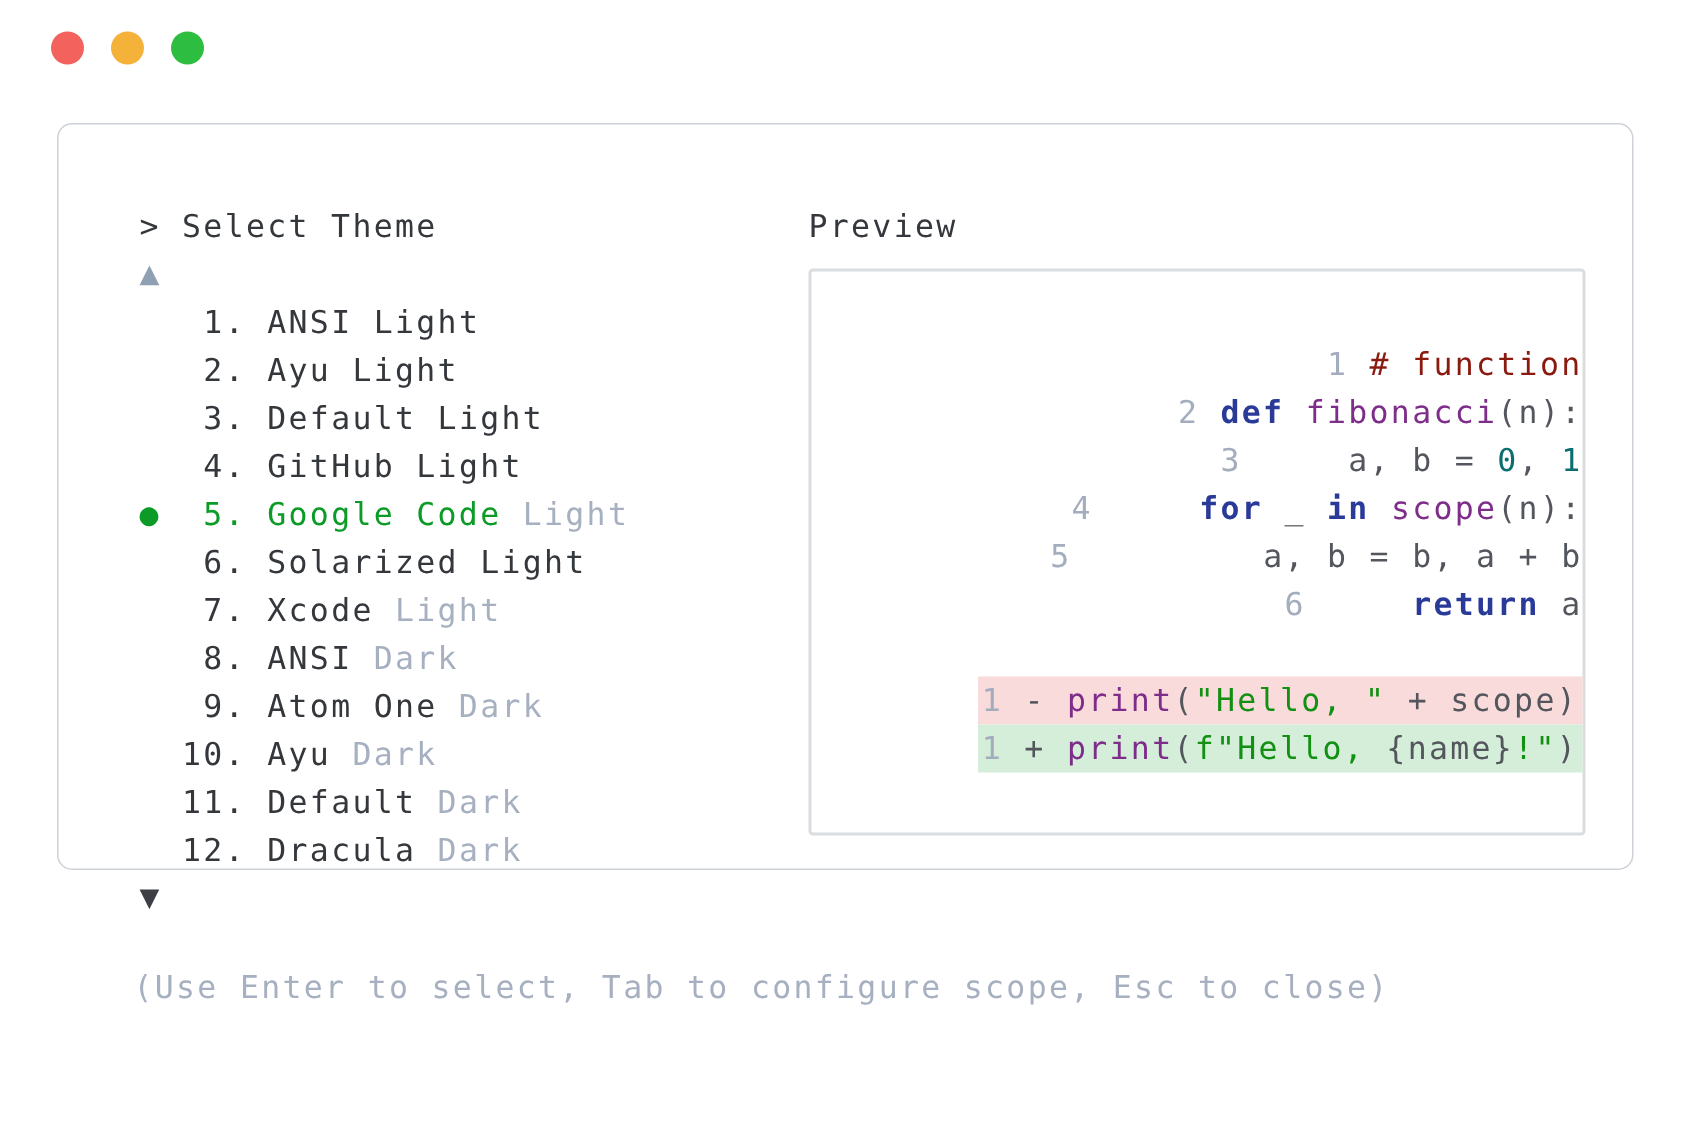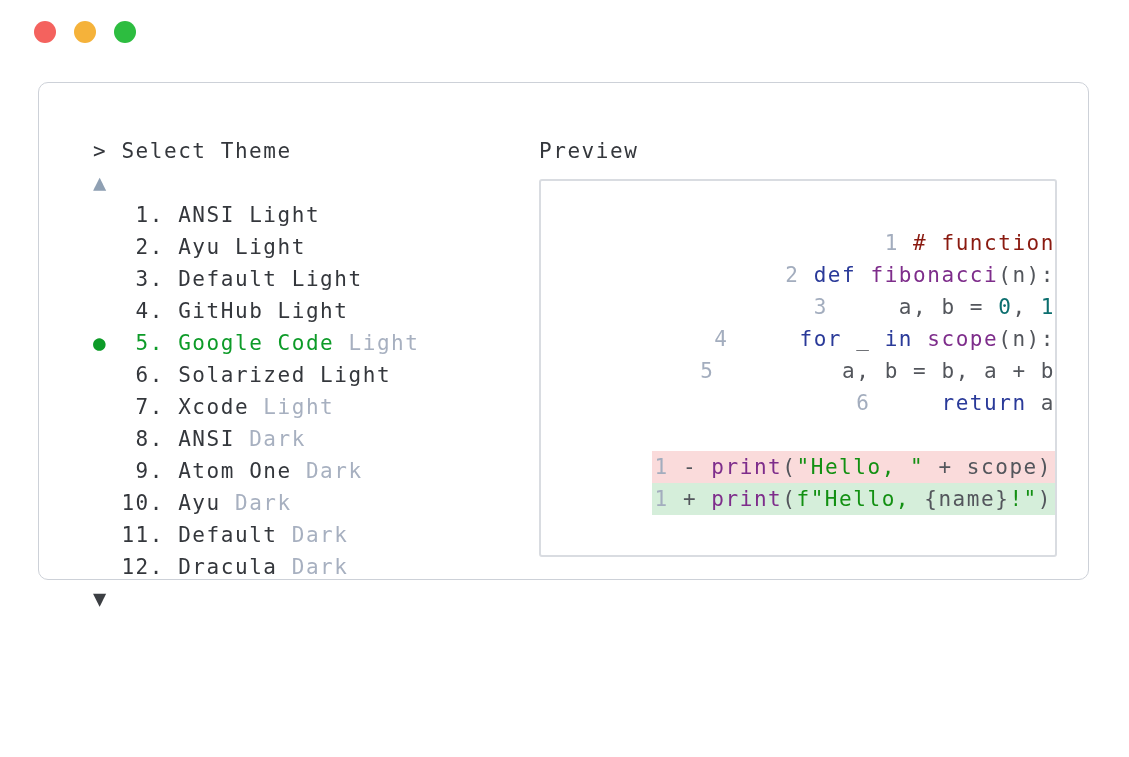--- a/index.html
+++ b/index.html
@@ -40,21 +40,21 @@
     border:2px solid var(--c-panel-border,#d9dce1); border-radius:3px; box-sizing:border-box;
     background:#ffffff;
     text-align:right;
   }
   .code { padding:46px 0 0 17px; }
   .code-row { height:32px; line-height:32px; white-space:pre; }
 
   .tok-ln  { color:var(--c-tok-ln,#a3adbe); }
   .tok-pln { color:var(--c-tok-pln,#53565c); }
   .tok-com { color:var(--c-tok-com,#8a1a10); }
-  .tok-kwd { color:var(--c-tok-kwd,#2a3a99); }
+  .tok-kwd { color:var(--c-tok-kwd,#2a3a99);font-weight:bold; }
   .tok-typ { color:var(--c-tok-typ,#7e2d8b); }
   .tok-lit { color:var(--c-tok-lit,#0b6e6e); }
   .tok-str { color:var(--c-tok-str,#129012); }
 
   .diff-bg { display:inline-block; height:32px; line-height:32px; padding:0 3px; margin-left:-3px; }
   .diff-removed { background:var(--c-diff-minus-bg,#fadbdb); }
   .diff-added   { background:var(--c-diff-plus-bg,#d5eeda); }
 </style>
 </head>
 <body>
@@ -96,14 +96,15 @@
         <div class="code-row"><span class="tok-ln">3</span><span class="tok-pln">     a, b = </span><span class="tok-lit">0</span><span class="tok-pln">, </span><span class="tok-lit">1</span></div>
         <div class="code-row"><span class="tok-ln">4</span><span class="tok-pln">     </span><span class="tok-kwd">for</span><span class="tok-pln"> _ </span><span class="tok-kwd">in</span><span class="tok-pln"> </span><span class="tok-typ">scope</span><span class="tok-pln">(n):</span></div>
         <div class="code-row"><span class="tok-ln">5</span><span class="tok-pln">         a, b = b, a + b</span></div>
         <div class="code-row"><span class="tok-ln">6</span><span class="tok-pln">     </span><span class="tok-kwd">return</span><span class="tok-pln"> a</span></div>
         <div class="code-row"></div>
         <div class="code-row"><span class="diff-bg diff-removed"><span class="tok-ln">1</span><span class="tok-pln"> - </span><span class="tok-typ">print</span><span class="tok-pln">(</span><span class="tok-str">"Hello, "</span><span class="tok-pln"> + scope)</span></span></div>
         <div class="code-row"><span class="diff-bg diff-added"><span class="tok-ln">1</span><span class="tok-pln"> + </span><span class="tok-typ">print</span><span class="tok-pln">(</span><span class="tok-str">f"Hello, </span><span class="tok-pln">{name}</span><span class="tok-str">!"</span><span class="tok-pln">)</span></span></div>
       </div>
   </div>
 
+  <div class="hint mono">(Use Enter to select, Tab to configure scope, Esc to close)</div>
 
 </div>
 
 </body></html>

